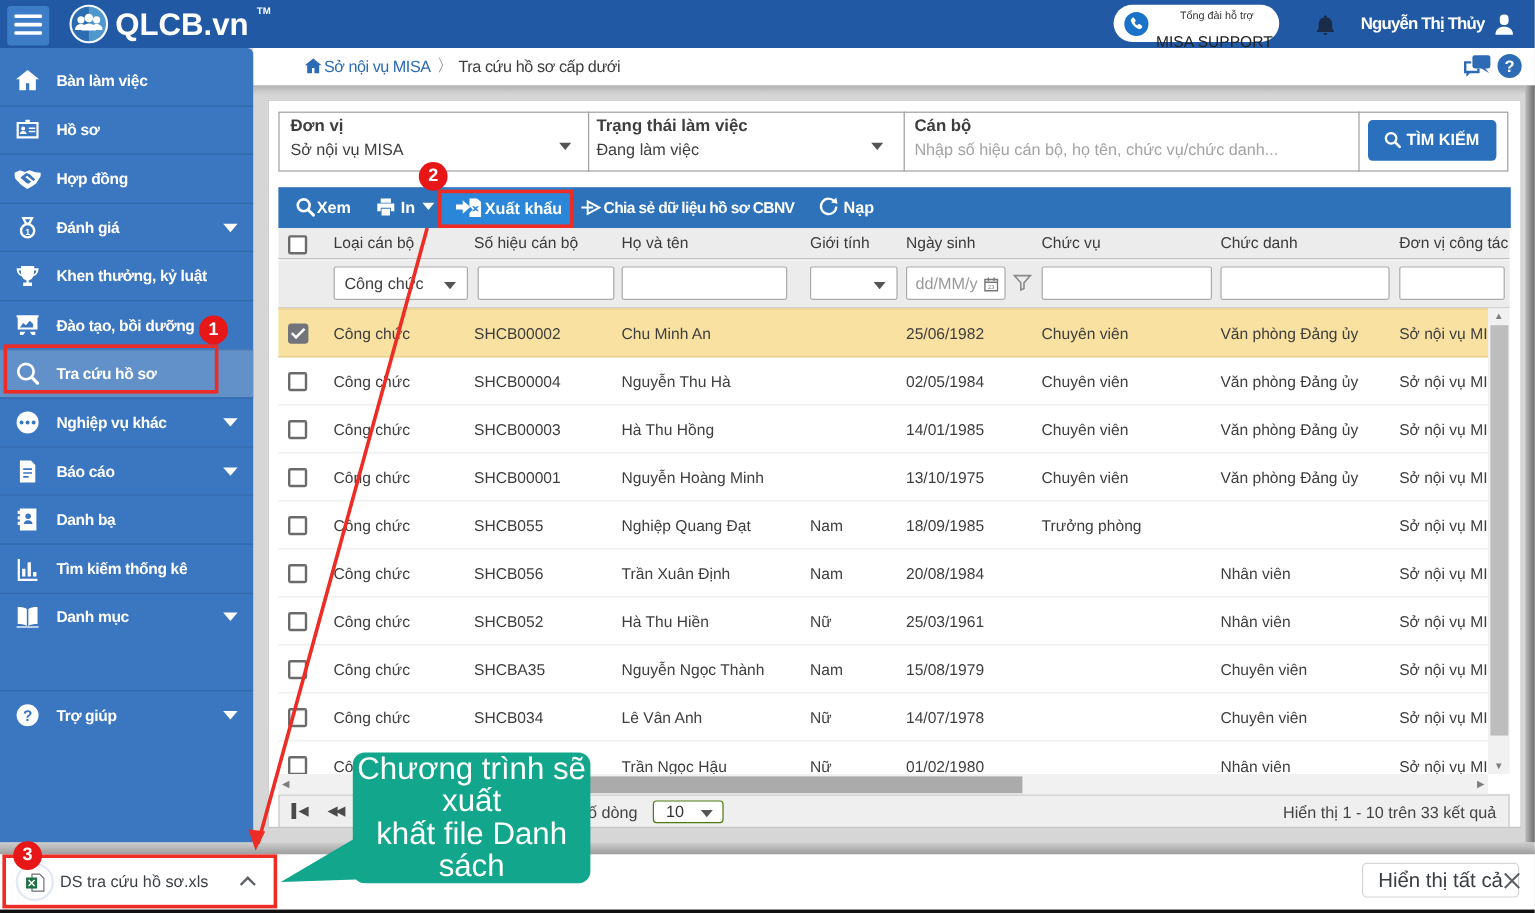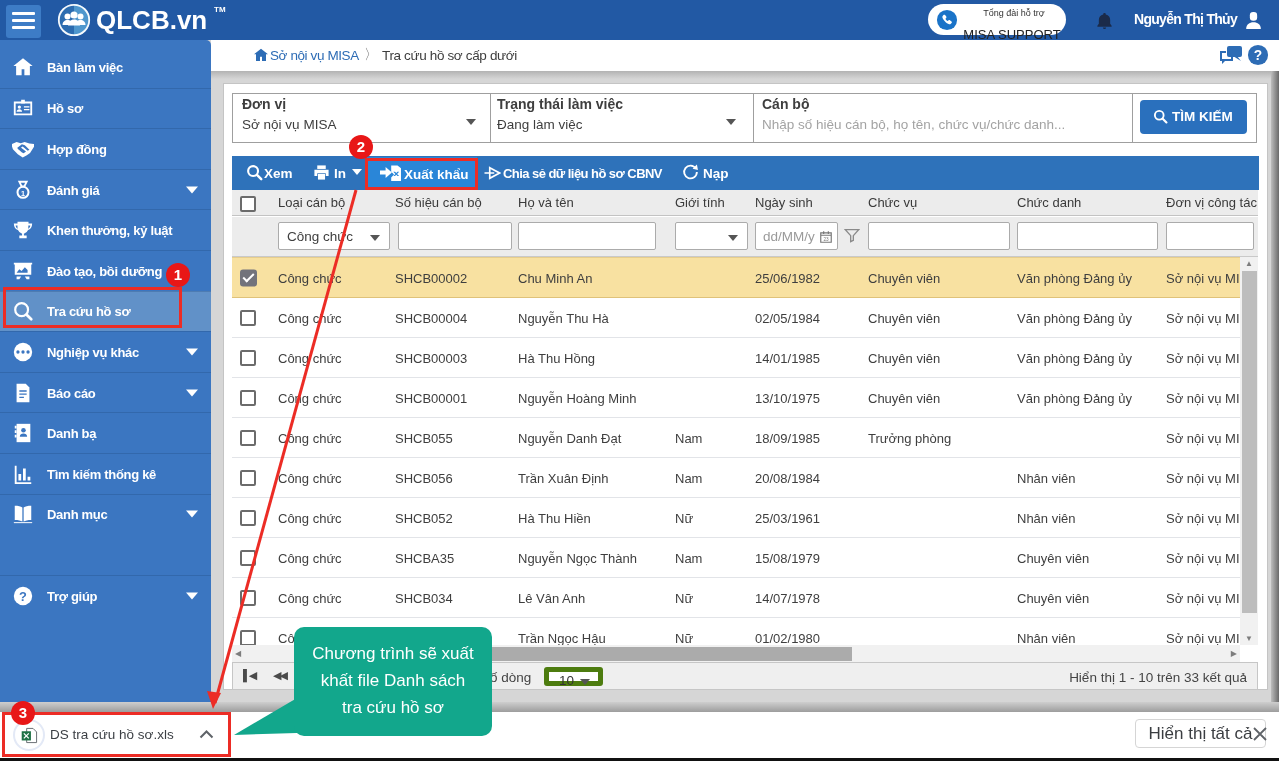--- a/index.html
+++ b/index.html
@@ -72,35 +72,35 @@
   .varrow { position:absolute; left:0; width:18px; text-align:center; font-size:8px; color:#7d7d7d; }
   #vthumb { position:absolute; left:1.5px; top:14px; width:15px; height:342px; background:#bdbdbd; }
   #hscroll { left:232px; top:645px; width:1008px; height:17px; background:#f1f1f1; z-index:4; }
   .harrow { position:absolute; top:4px; font-size:8px; color:#7d7d7d; }
   #hthumb { position:absolute; left:68px; top:1.5px; width:552px; height:14px; background:#ababab; }
 
   
   #pager { left:232px; top:662px; width:1026px; height:28px; background:#efefef; border:1px solid #c6c6c6; z-index:2; }
   .pgbtn { position:absolute; top:6px; font-size:11px; color:#4a4a4a; letter-spacing:-2px; }
   .pgtxt { position:absolute; top:7px; font-size:13.5px; color:#444; }
-  #pgsel { position:absolute; left:311px; top:4px; width:59px; height:19px; background:#fff; border:5px solid #4d7c0f; border-radius:3px; font-size:13.5px; color:#333; padding:1px 0 0 10px; }
+  #pgsel { position:absolute; left:311px; top:4px; width:59px; height:19px; background:#fff; border:1px solid #4d7c0f; border-radius:3px; font-size:13.5px; color:#333; padding:1px 0 0 10px; }
 
   
   #dlshadow { left:0; top:702px; width:1279px; height:10px; background:linear-gradient(#cecece,#9d9d9d); z-index:30; }
   #dlbar { left:0; top:712px; width:1279px; height:46px; background:#fff; z-index:31; }
   #blackstrip { left:0; top:758px; width:1279px; height:3px; background:#111; z-index:32; }
   #rightedge { left:1271px; top:71px; width:8px; height:631px; background:linear-gradient(90deg,#bdbdbd,#6a6a6a); z-index:5; }
 
   
   .ann { z-index:60; }
   .redbox { position:absolute; border:3px solid #ec2c25; z-index:60; }
   .badge { position:absolute; width:24px; height:24px; border-radius:50%; background:#e81717; color:#fff; font-size:15px; font-weight:bold; text-align:center; line-height:24px; z-index:61; }
 
   
-  #tip { left:294px; top:627px; width:198px; height:109px; background:#12a78c; border-radius:10px; z-index:55; color:#fff; text-align:center; font-size:17px; line-height:27px; padding-top:13px; }
+  #tip { left:294px; top:627px; width:198px; height:109px; background:#12a78c; border-radius:10px; z-index:55; color:#fff; text-align:center; font-size:26px; line-height:27px; }
 </style>
 </head>
 <body>
 
 <div class="abs" id="hdr"></div>
 <div class="abs" id="burger">
     <span style="top:7px"></span>
     <span style="top:14px"></span>
     <span style="top:21px"></span>
   </div>
@@ -321,21 +321,21 @@
     <span class="c" style="left:286px">Nguyễn Hoàng Minh</span>
     <span class="c" style="left:523px">13/10/1975</span>
     <span class="c" style="left:636px">Chuyên viên</span>
     <span class="c" style="left:785px">Văn phòng Đảng ủy</span>
     <span class="c" style="left:934px">Sở nội vụ MISA</span>
 </div>
 <div class="row" style="top:418px">
     <span class="cb"></span>
   <span class="c" style="left:46px">Công chức</span>
     <span class="c" style="left:163px">SHCB055</span>
-    <span class="c" style="left:286px">Nguyễn Danh Đạt</span>
+    <span class="c" style="left:286px">Nghiệp Quang Đạt</span>
     <span class="c" style="left:443px">Nam</span>
     <span class="c" style="left:523px">18/09/1985</span>
     <span class="c" style="left:636px">Trưởng phòng</span>
     <span class="c" style="left:934px">Sở nội vụ MISA</span>
 </div>
 <div class="row" style="top:458px">
     <span class="cb"></span>
   <span class="c" style="left:46px">Công chức</span>
     <span class="c" style="left:163px">SHCB056</span>
     <span class="c" style="left:286px">Trần Xuân Định</span>

